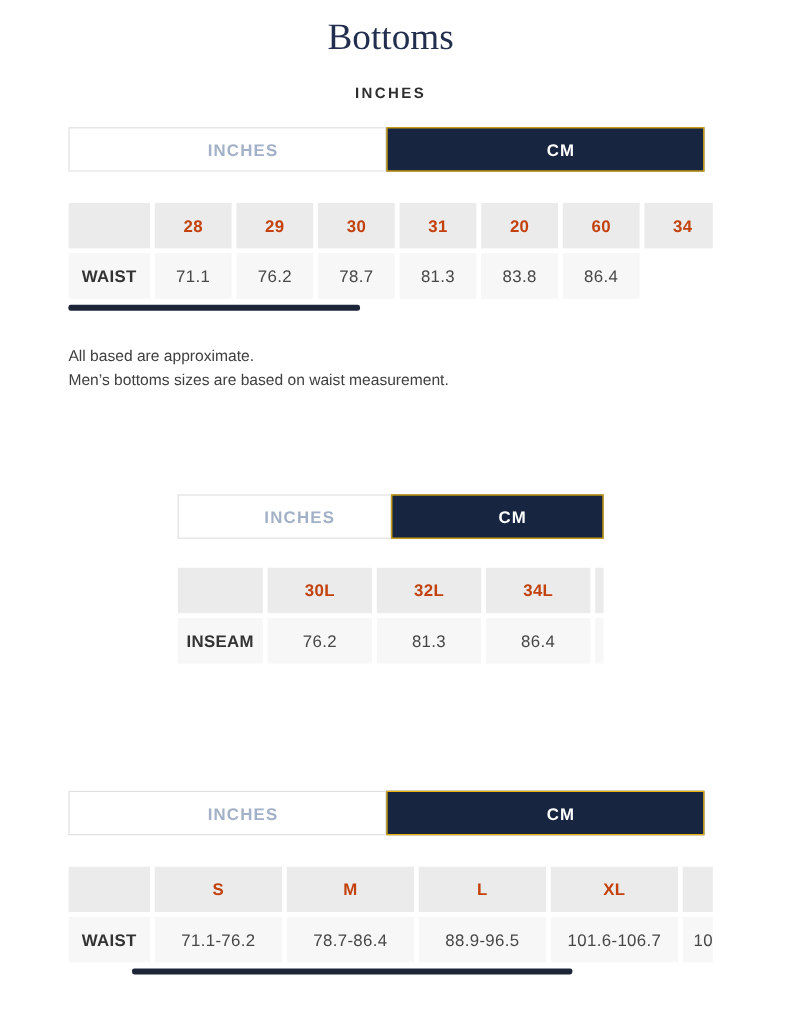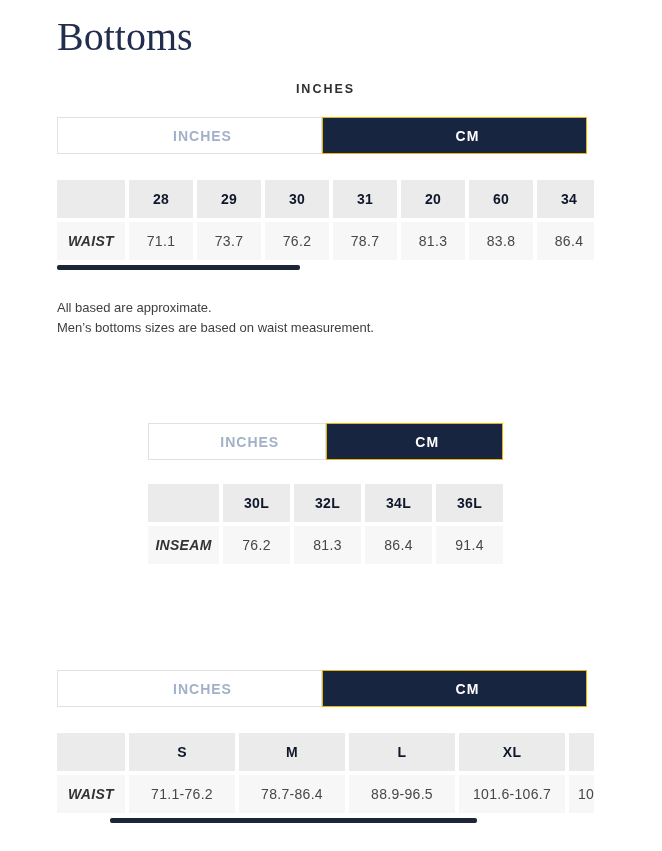--- a/index.html
+++ b/index.html
@@ -10,23 +10,23 @@
   }
   .container{width:537px;margin-left:57px;}
 
   
   .category{
     padding-top:23px;text-align:center;
     font-family:"Liberation Serif",serif;
     font-size:14px;letter-spacing:3px;color:#8c8c8c;
   }
   .page-title{
-    margin:13px 0 0;
+    margin:13px 0 0;text-align:center;
     font-family:"Liberation Serif",serif;font-weight:400;
-    font-size:40px;color:#222e4e;
+    font-size:31px;color:#222e4e;
   }
   .section-label{
     margin-top:22px;text-align:center;
     font-size:12.5px;font-weight:700;letter-spacing:2px;color:#2e2e2e;
   }
 
   
   .toggle{display:flex;height:37px;}
   .toggle.full{width:530px;margin-top:21px;}
   .toggle.narrow{width:355px;margin:0 auto;}
@@ -44,29 +44,29 @@
   }
 
   
   .table-viewport{width:537px;overflow:hidden;margin-top:26px;}
   .size-table .row{display:flex;gap:4px;margin-bottom:4px;}
   .size-table .cell{
     height:38px;flex:none;
     display:flex;align-items:center;justify-content:center;
     font-size:14px;letter-spacing:.3px;white-space:nowrap;
   }
-  .size-table .header-row .cell{background:#ebebeb;font-weight:700;color:#0f172a;}
+  .size-table .header-row .cell{background:#ebebeb;font-weight:700;color:#c2410c;}
   .size-table .data-row .cell{background:#f7f7f7;color:#474747;}
-  .size-table .data-row .label{font-weight:700;color:#333333;font-style:italic;}
+  .size-table .data-row .label{font-weight:700;color:#333333;}
 
   .t1 .cell{width:64px;}
   .t1 .cell.label{width:68px;}
 
   .t2-viewport{width:355px;margin:24px auto 0;overflow:hidden;}
-  .t2 .cell{width:67px;}
+  .t2 .cell{width:87px;}
   .t2 .cell.label{width:71px;}
 
   .t3 .cell{width:106px;}
   .t3 .cell.label{width:68px;}
   .t3 .row .cell:last-child{justify-content:flex-start;padding-left:9px;box-sizing:border-box;}
 
   
   .scroll-track{width:537px;height:5px;margin-top:1px;position:relative;}
   .scroll-thumb{position:absolute;top:0;height:5px;background:#1d2639;border-radius:2px;}
   .thumb-1{left:0;width:243px;}
@@ -99,21 +99,20 @@
           <div class="cell">29</div>
           <div class="cell">30</div>
           <div class="cell">31</div>
           <div class="cell">20</div>
           <div class="cell">60</div>
           <div class="cell">34</div>
         </div>
         <div class="row data-row">
           <div class="cell label">WAIST</div>
           <div class="cell">71.1</div>
-          <div class="cell">73.7</div>
           <div class="cell">76.2</div>
           <div class="cell">78.7</div>
           <div class="cell">81.3</div>
           <div class="cell">83.8</div>
           <div class="cell">86.4</div>
         </div>
       </div>
   </div>
   <div class="scroll-track">
     <div class="scroll-thumb thumb-1"></div>

